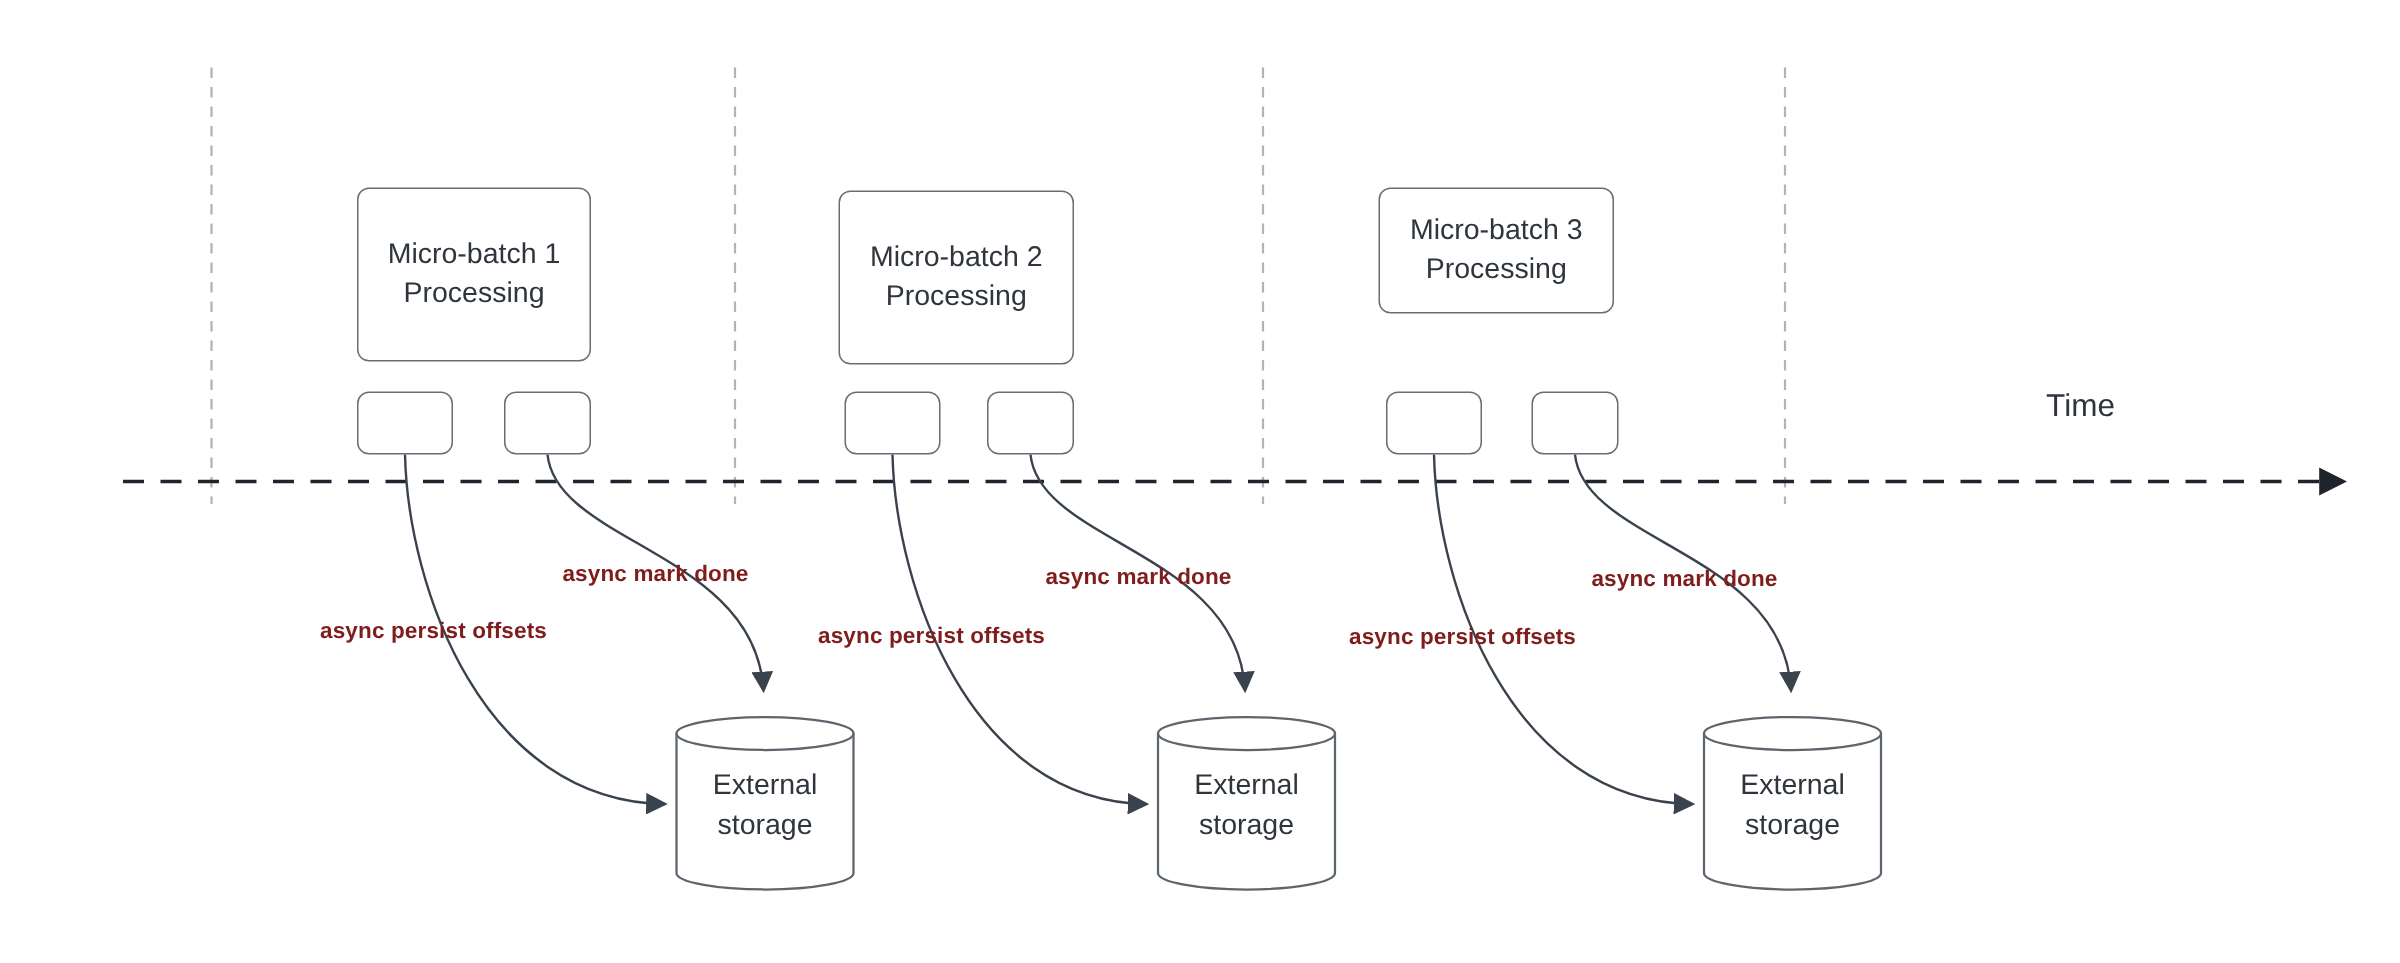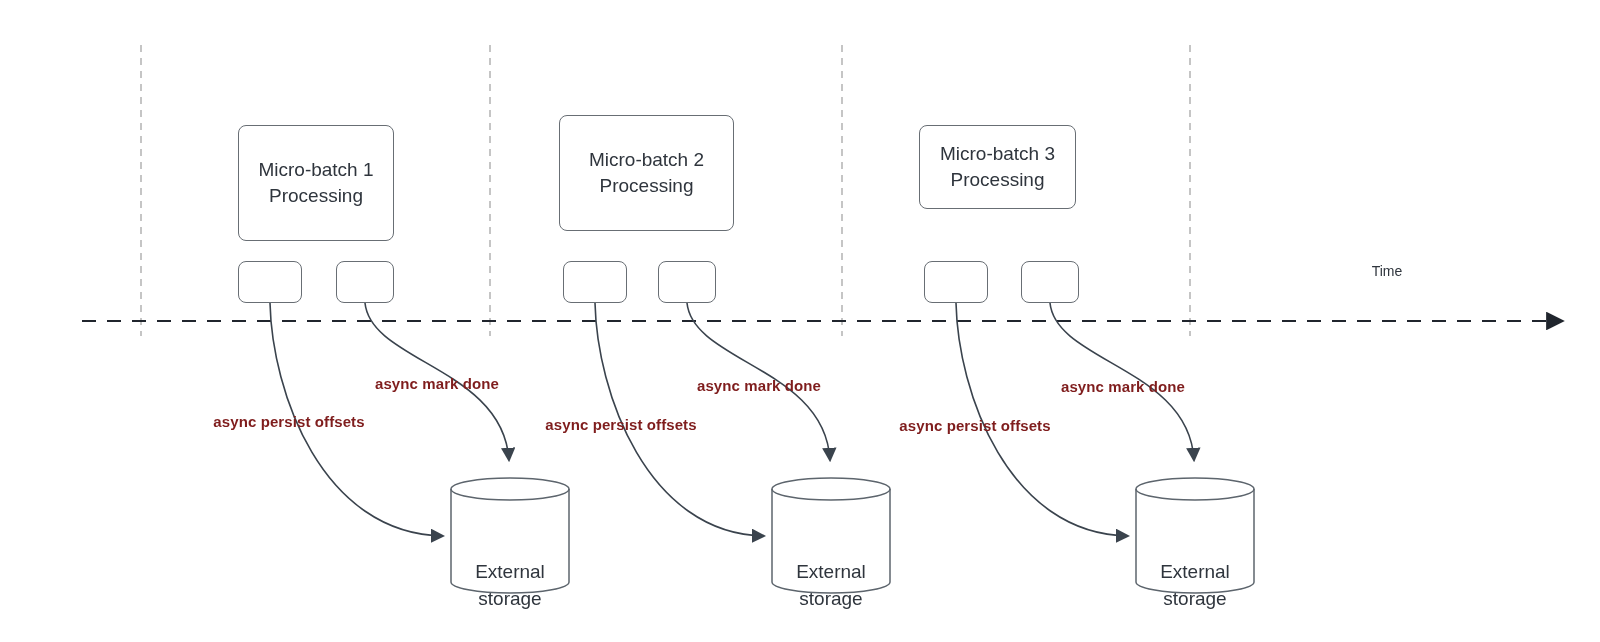--- a/index.html
+++ b/index.html
@@ -13,24 +13,24 @@
     box-sizing:border-box;display:flex;flex-direction:column;align-items:center;justify-content:center;
   }
   .node .bx{font-size:19px;line-height:26px;color:#2f353d;text-align:center;white-space:nowrap;}
   .smallbox{position:absolute;width:64px;height:42px;background:#ffffff;border:1.5px solid #686e74;border-radius:8px;box-sizing:border-box;}
   .smallbox.right{width:58px;}
   .arrow-label{
     position:absolute;transform:translate(-50%,-50%);font-size:15px;font-weight:bold;
     color:#7f1d1d;white-space:nowrap;letter-spacing:0.1px;
   }
   .cyl-text{
-    position:absolute;width:118px;text-align:center;font-size:19px;line-height:27px;color:#2f353d;margin-top:48px;
+    position:absolute;width:118px;text-align:center;font-size:19px;line-height:27px;color:#2f353d;
   }
   .time-label{
-    position:absolute;transform:translate(-50%,-50%);font-size:14px;color:#2f353d;white-space:nowrap;
+    position:absolute;transform:translate(-50%,-50%);font-size:21px;color:#2f353d;white-space:nowrap;
   }
 </style>
 </head>
 <body>
 
 <div class="canvas">
 
   <svg class="layer" width="1600" height="642" viewBox="0 0 1600 642">
     <defs>
       <marker id="ah" viewBox="0 0 10 10" refX="8.5" refY="5" markerWidth="9" markerHeight="9" orient="auto-start-reverse">
@@ -77,21 +77,21 @@
   </div>
   <div class="smallbox" style="left:238px;top:261px;"></div>
   <div class="smallbox right" style="left:336px;top:261px;"></div>
   <div class="arrow-label" style="left:289px;top:421px;">async persist offsets</div>
   <div class="arrow-label" style="left:437px;top:383px;">async mark done</div>
   <div class="cyl-text" style="left:451px;top:510px;">
     <div>External</div>
     <div>storage</div>
   </div>
 
-  <div class="node" style="left:559px;top:115px;width:175px;height:116px;">
+  <div class="node" style="left:559px;top:127px;width:157px;height:116px;">
     <span class="bx">Micro-batch 2</span>
     <span class="bx">Processing</span>
   </div>
   <div class="smallbox" style="left:563px;top:261px;"></div>
   <div class="smallbox right" style="left:658px;top:261px;"></div>
   <div class="arrow-label" style="left:621px;top:424px;">async persist offsets</div>
   <div class="arrow-label" style="left:759px;top:385px;">async mark done</div>
   <div class="cyl-text" style="left:772px;top:510px;">
     <div>External</div>
     <div>storage</div>

